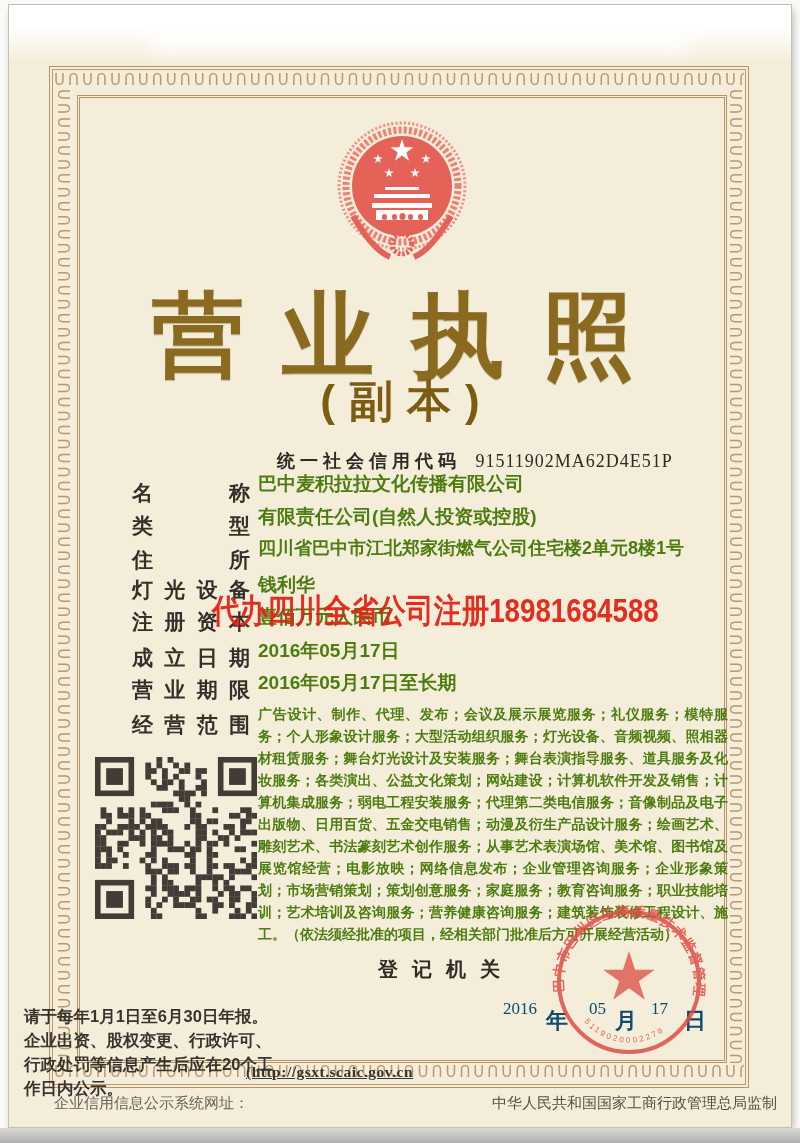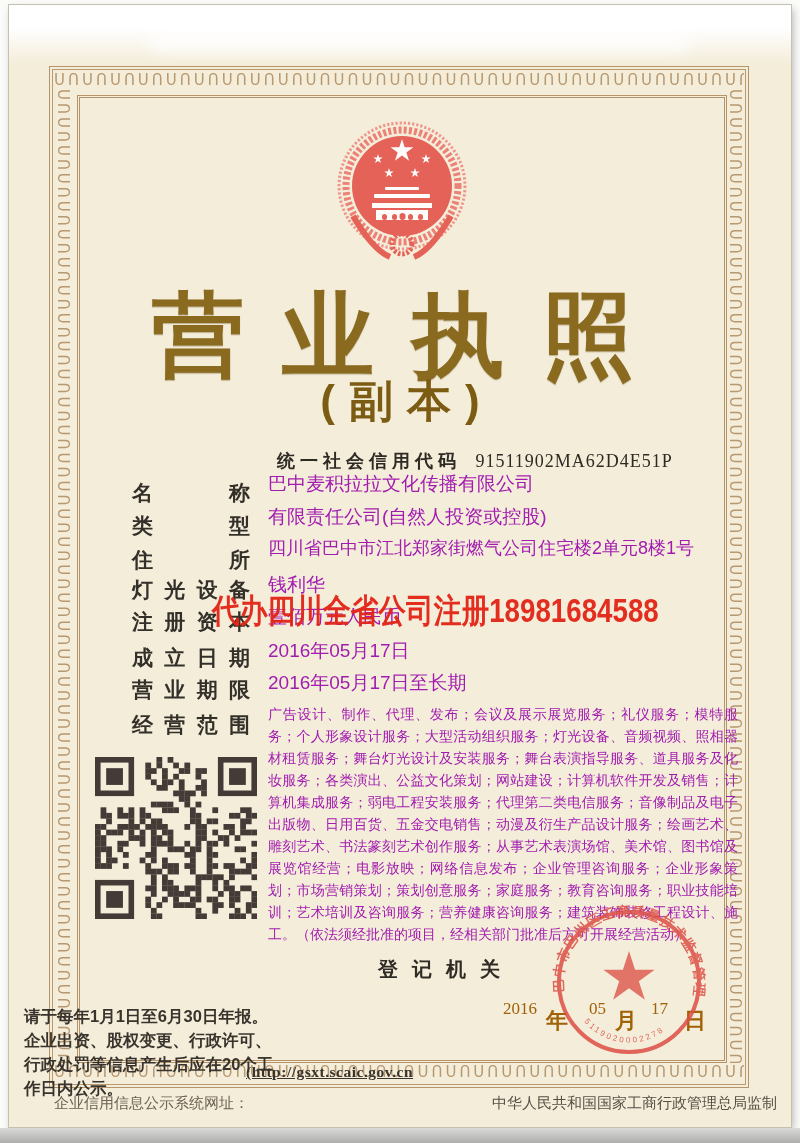--- a/index.html
+++ b/index.html
@@ -38,35 +38,35 @@
          font-size:44px;font-weight:bold;letter-spacing:14px;padding-left:14px;box-sizing:border-box;
          color:#7c5c13;}
   .credit-row{position:absolute;left:277px;top:423px;z-index:3;white-space:nowrap;}
   .credit-label{display:inline-block;font-size:18px;font-weight:bold;letter-spacing:5px;color:#2e2a24;}
   .credit-code{display:inline-block;margin-left:10px;font-size:18px;color:#2e2a24;
          font-family:"Liberation Serif","DejaVu Serif",serif;letter-spacing:1px;margin-top:28px;}
 
   .row{position:absolute;left:0;width:800px;z-index:3;}
   .f-label{position:absolute;left:132px;width:118px;font-size:21px;font-weight:bold;color:#33302a;
          text-align:justify;text-align-last:justify;}
-  .f-value{position:absolute;left:268px;width:465px;font-size:19px;font-weight:normal;color:#a21caf;}
+  .f-value{position:absolute;left:258px;width:465px;font-size:19px;font-weight:bold;color:#4d7c0f;}
   .f-value.small{font-size:18px;}
   .f-value.scope{font-size:14px;line-height:22px;width:470px;text-align:justify;}
 
   .qr{position:absolute;left:95px;top:757px;width:162px;height:162px;z-index:3;}
 
   .watermark{position:absolute;left:212px;top:589px;z-index:6;font-size:33px;font-weight:bold;
          color:#e32416;white-space:nowrap;transform:scaleX(.84);transform-origin:0 50%;opacity:.95;}
 
   .authority{position:absolute;left:378px;top:956px;z-index:3;font-size:20px;font-weight:bold;
          letter-spacing:14px;color:#2f2b25;white-space:nowrap;}
 
   .seal{position:absolute;left:545px;top:898px;width:168px;height:168px;z-index:5;opacity:.85;}
 
-  .dt{position:absolute;z-index:4;color:#a16207;white-space:nowrap;}
+  .dt{position:absolute;z-index:4;color:#0c4a6e;white-space:nowrap;}
   .dt-num{font-family:"Liberation Serif","DejaVu Serif",serif;font-size:17px;}
   .dt-cjk{font-size:22px;font-weight:bold;}
 
   .annual-note{position:absolute;left:24px;top:1004px;width:252px;z-index:7;font-size:16.5px;
          line-height:24px;font-weight:bold;color:#38332c;}
   .gov-url{position:absolute;left:246px;top:1063px;z-index:7;font-size:15.5px;font-weight:bold;
          color:#3b342b;font-family:"Liberation Serif","DejaVu Serif",serif;letter-spacing:.5px;text-decoration:underline;}
   .credit-site{position:absolute;left:54px;top:1094px;z-index:7;font-size:15px;color:#6e6253;
          font-family:"Liberation Serif","DejaVu Serif",serif;}
   .supervised{position:absolute;left:492px;top:1094px;z-index:7;font-size:15px;color:#564f45;

